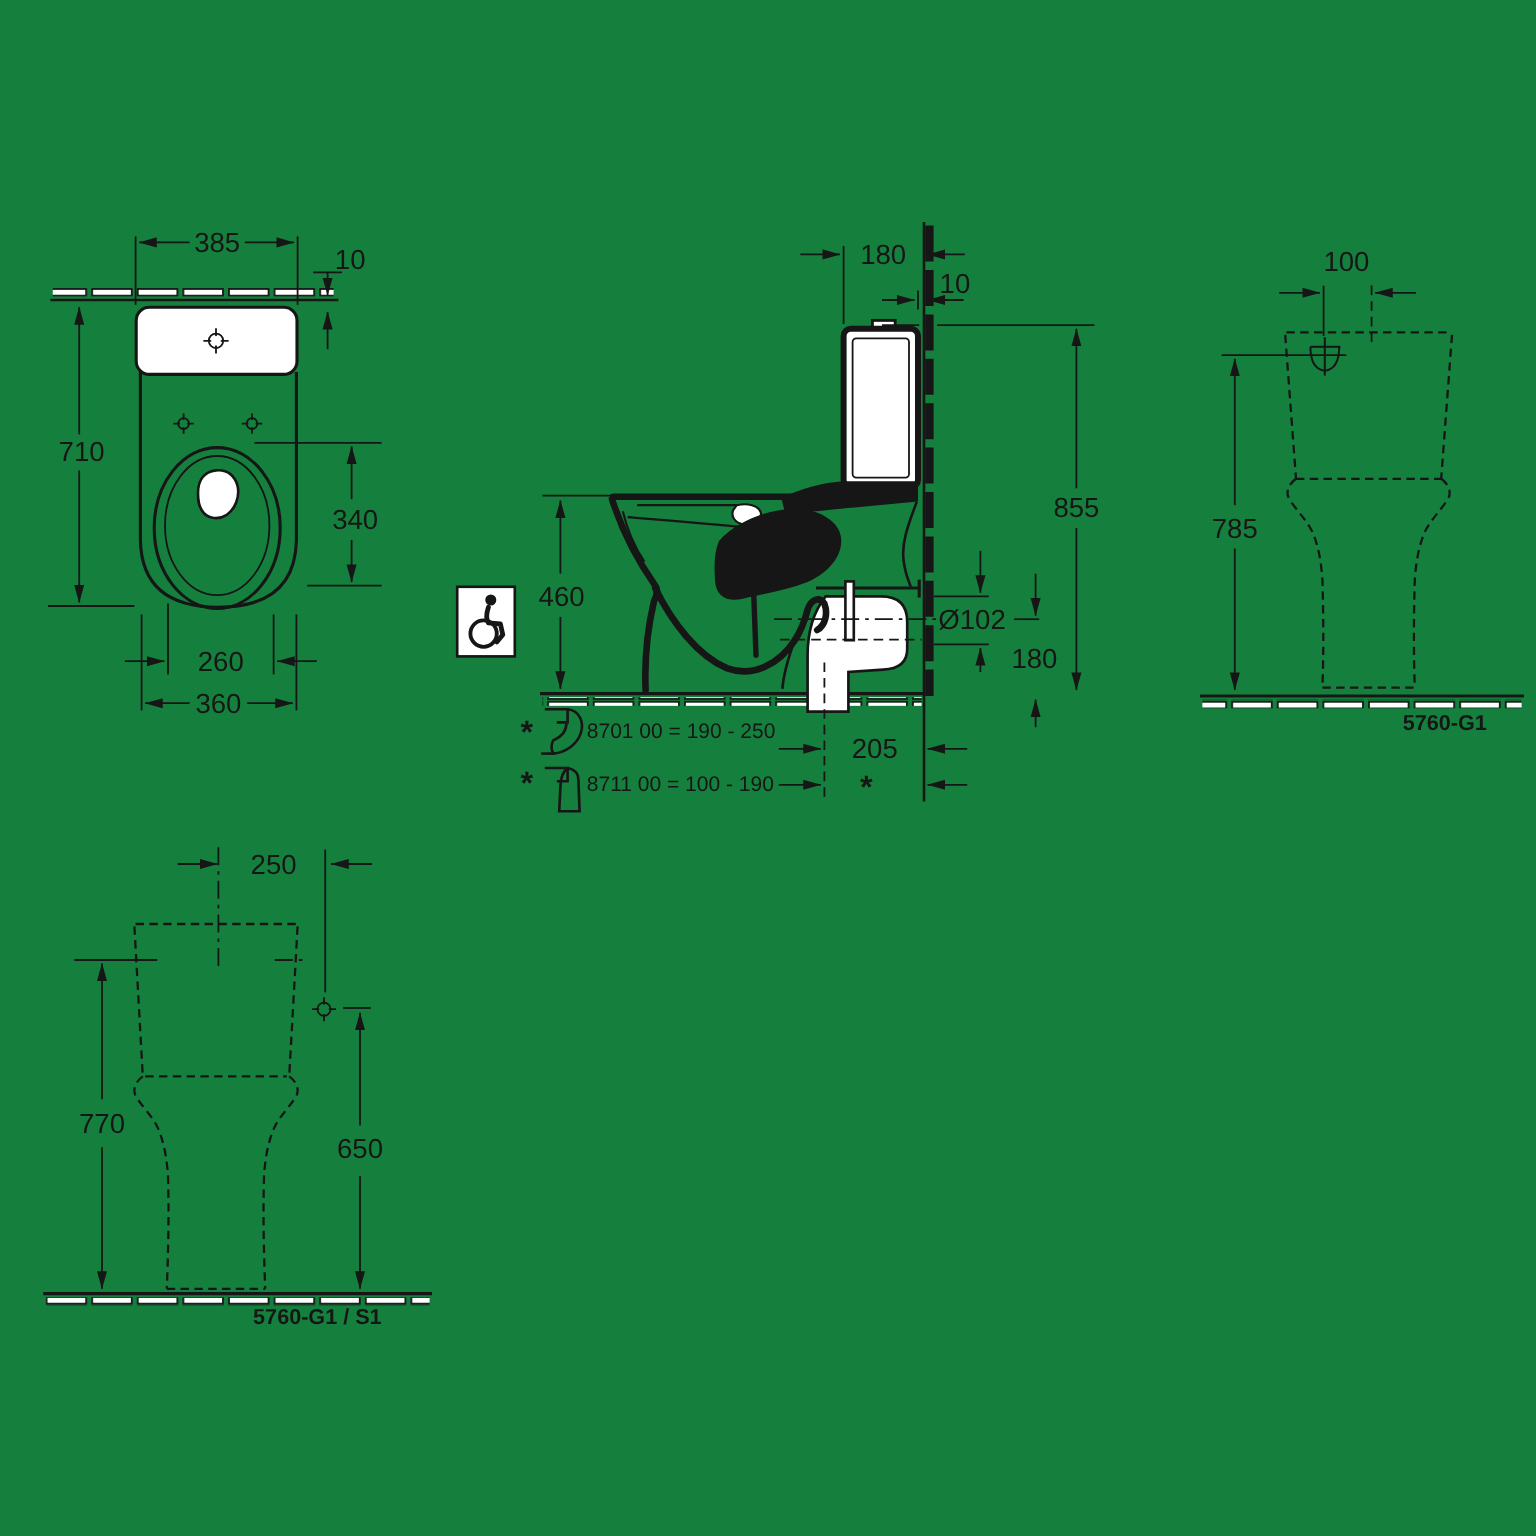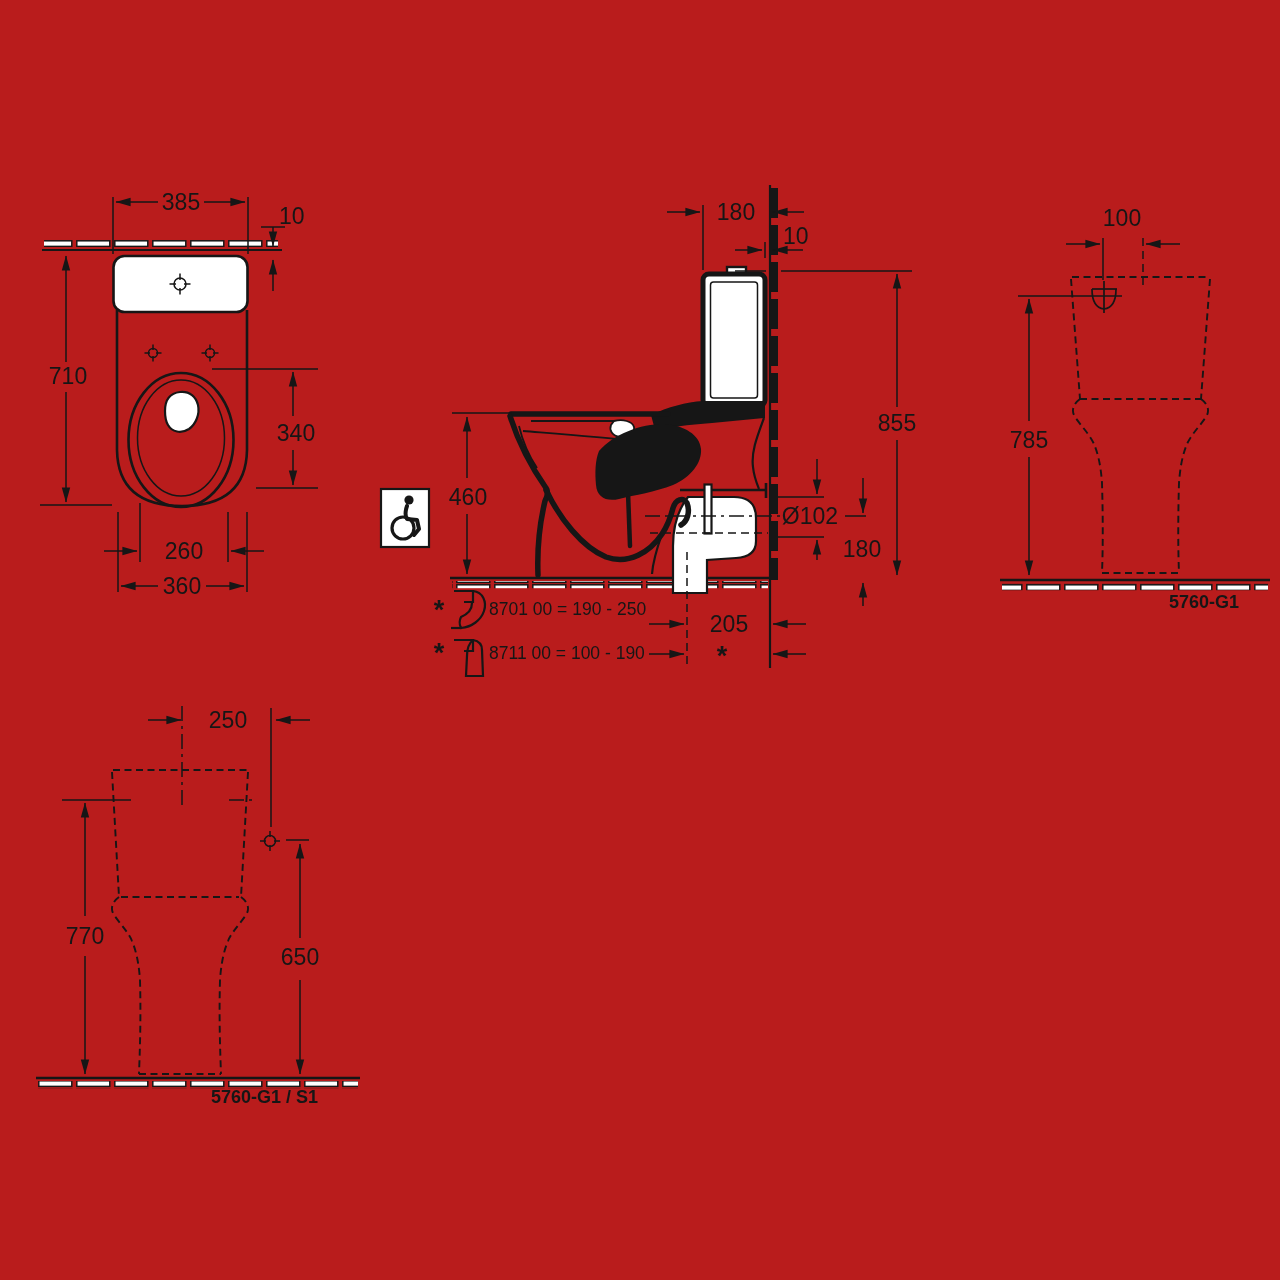--- a/index.html
+++ b/index.html
@@ -1,16 +1,16 @@
 <!DOCTYPE html>
 <html><head>
 <meta charset="utf-8">
 <style>
   html,body{margin:0;padding:0;background:#ffffff;}
-  .page{width:1280px;height:1280px;background:#b91c1c;position:relative;}
+  .page{width:1280px;height:1280px;background:#15803d;position:relative;}
   svg{display:block;}
   .s1{stroke:#161616;stroke-width:1.5;fill:none;stroke-linecap:butt;}
   .s2{stroke:#161616;stroke-width:2.2;fill:none;}
   .s25{stroke:#161616;stroke-width:2.6;fill:none;}
   .s5{stroke:#161616;stroke-width:5.5;fill:none;stroke-linecap:round;}
   .s45{stroke:#161616;stroke-width:4.5;fill:none;stroke-linecap:round;}
   .fillb{fill:#161616;stroke:none;}
   .wht{fill:#ffffff;}
   .dash{stroke-dasharray:8 5;}
   .dashdot{stroke-dasharray:15 5 3 5;}

